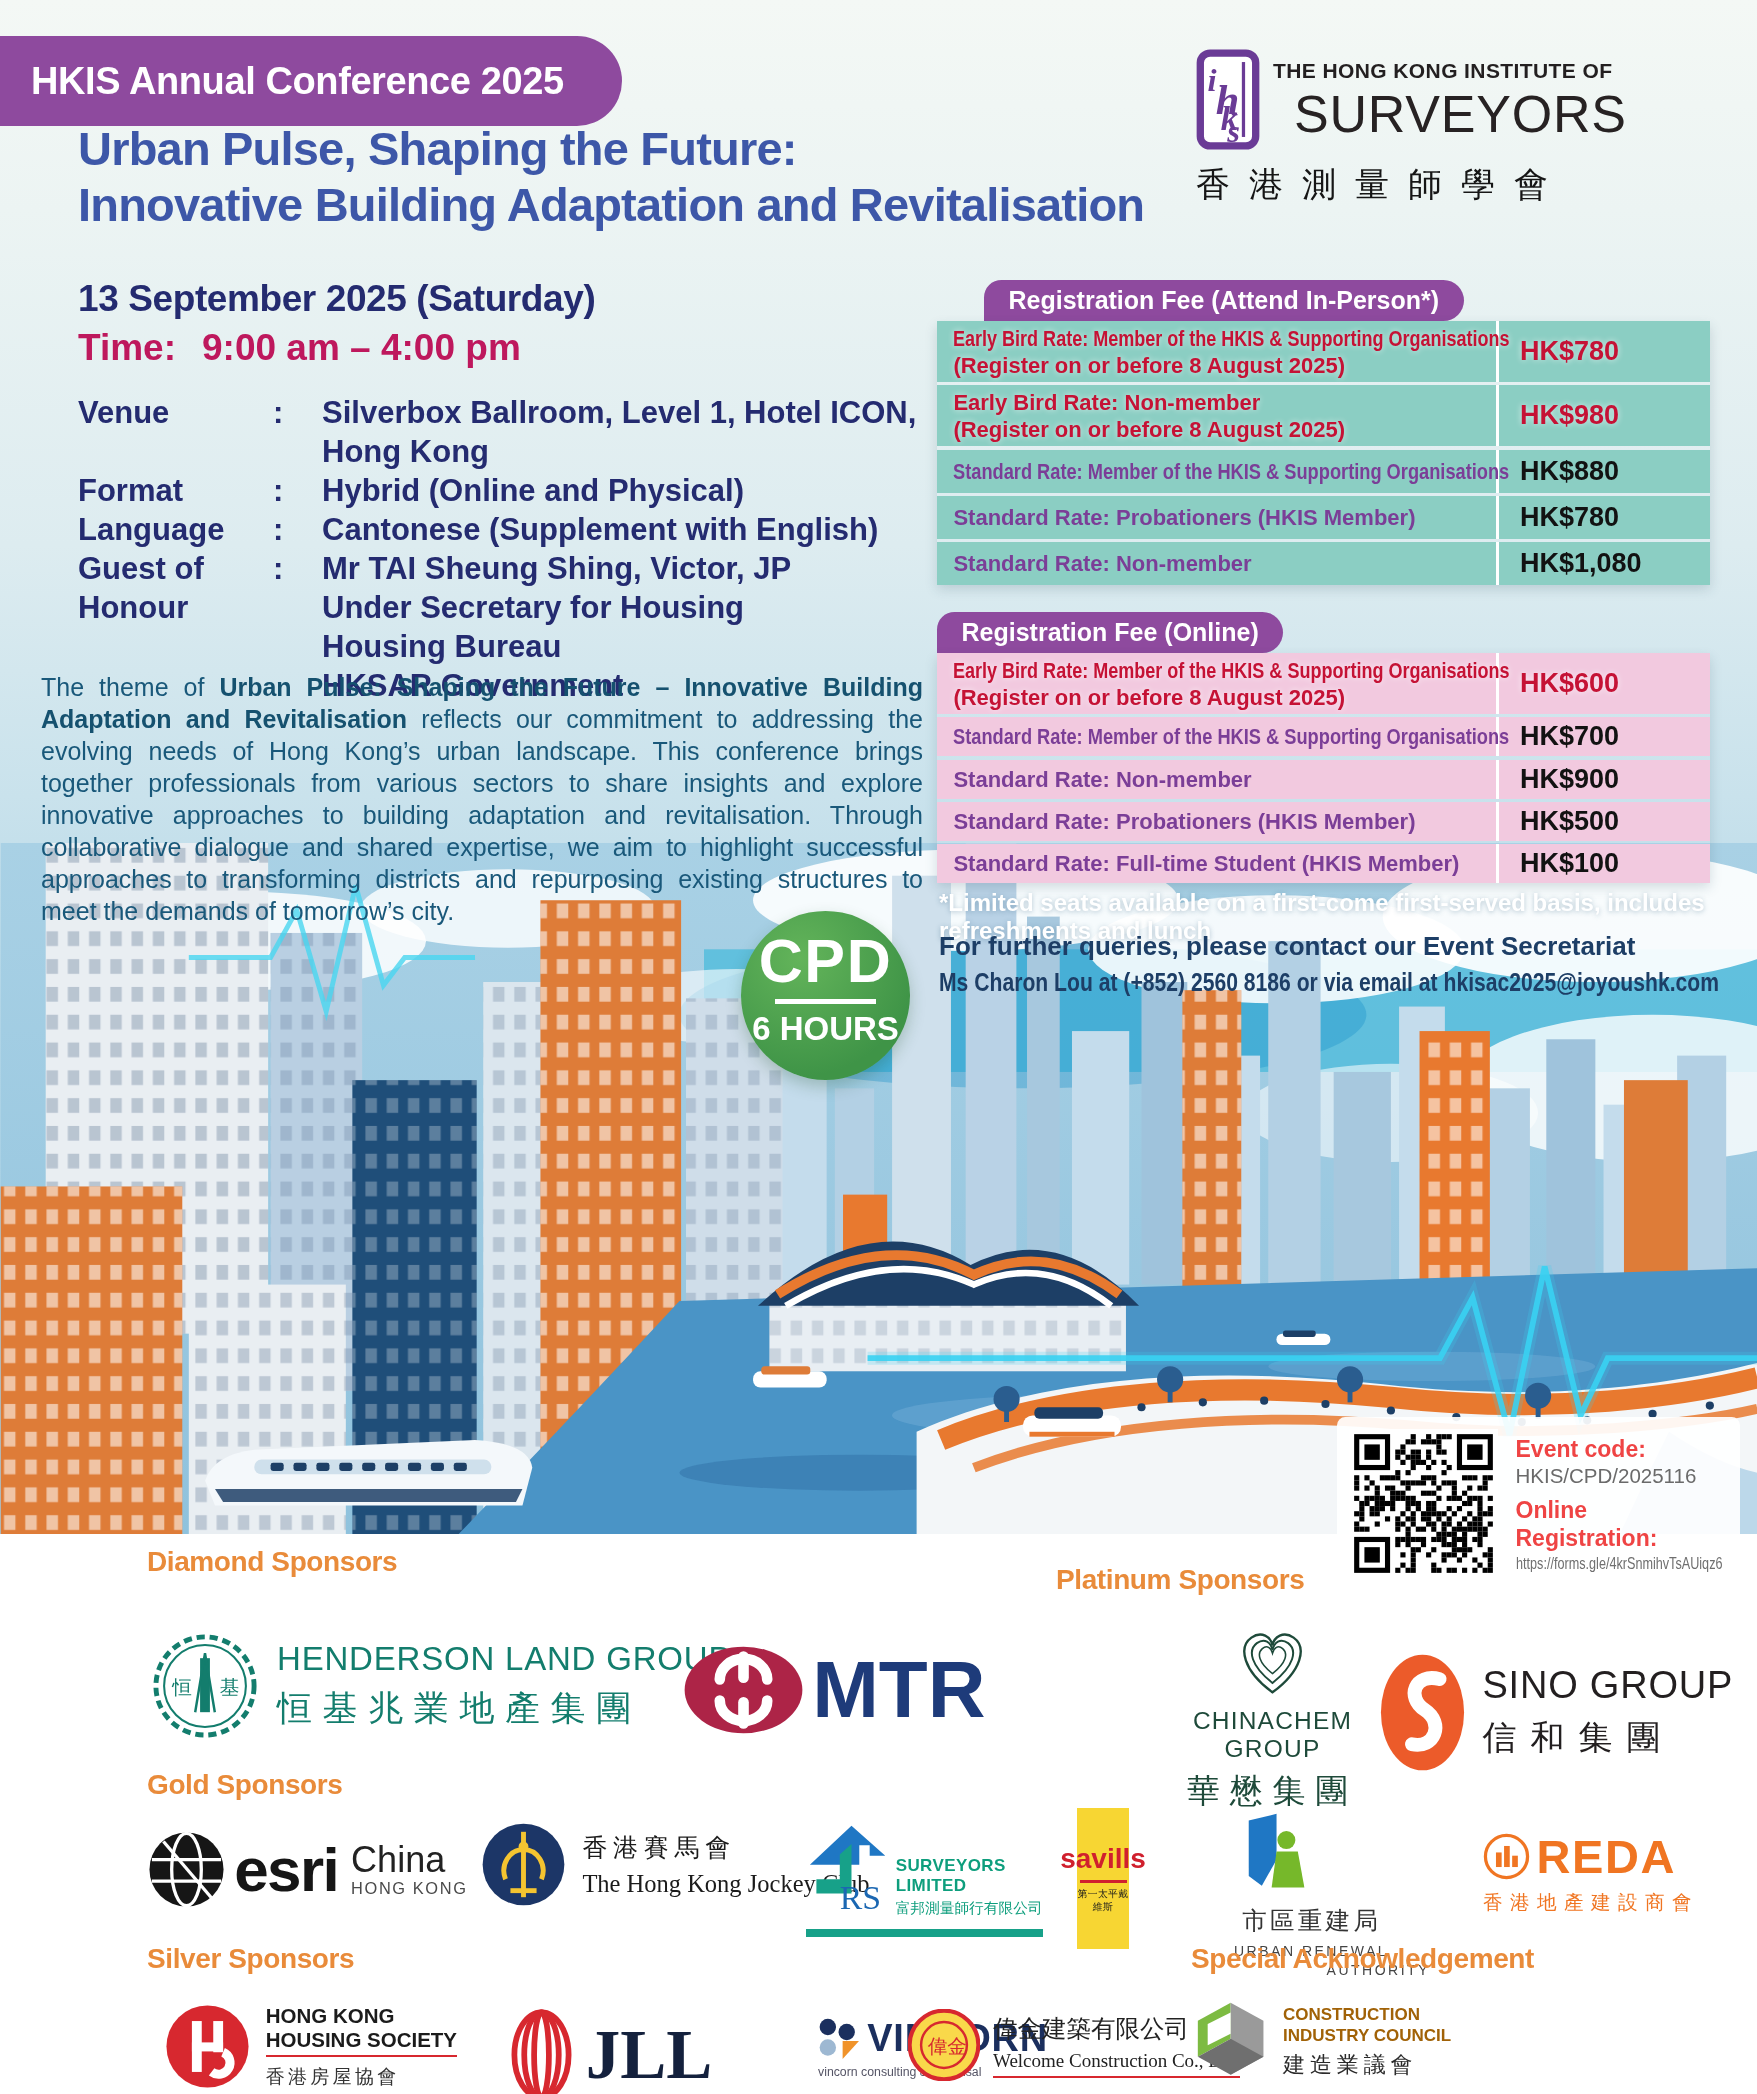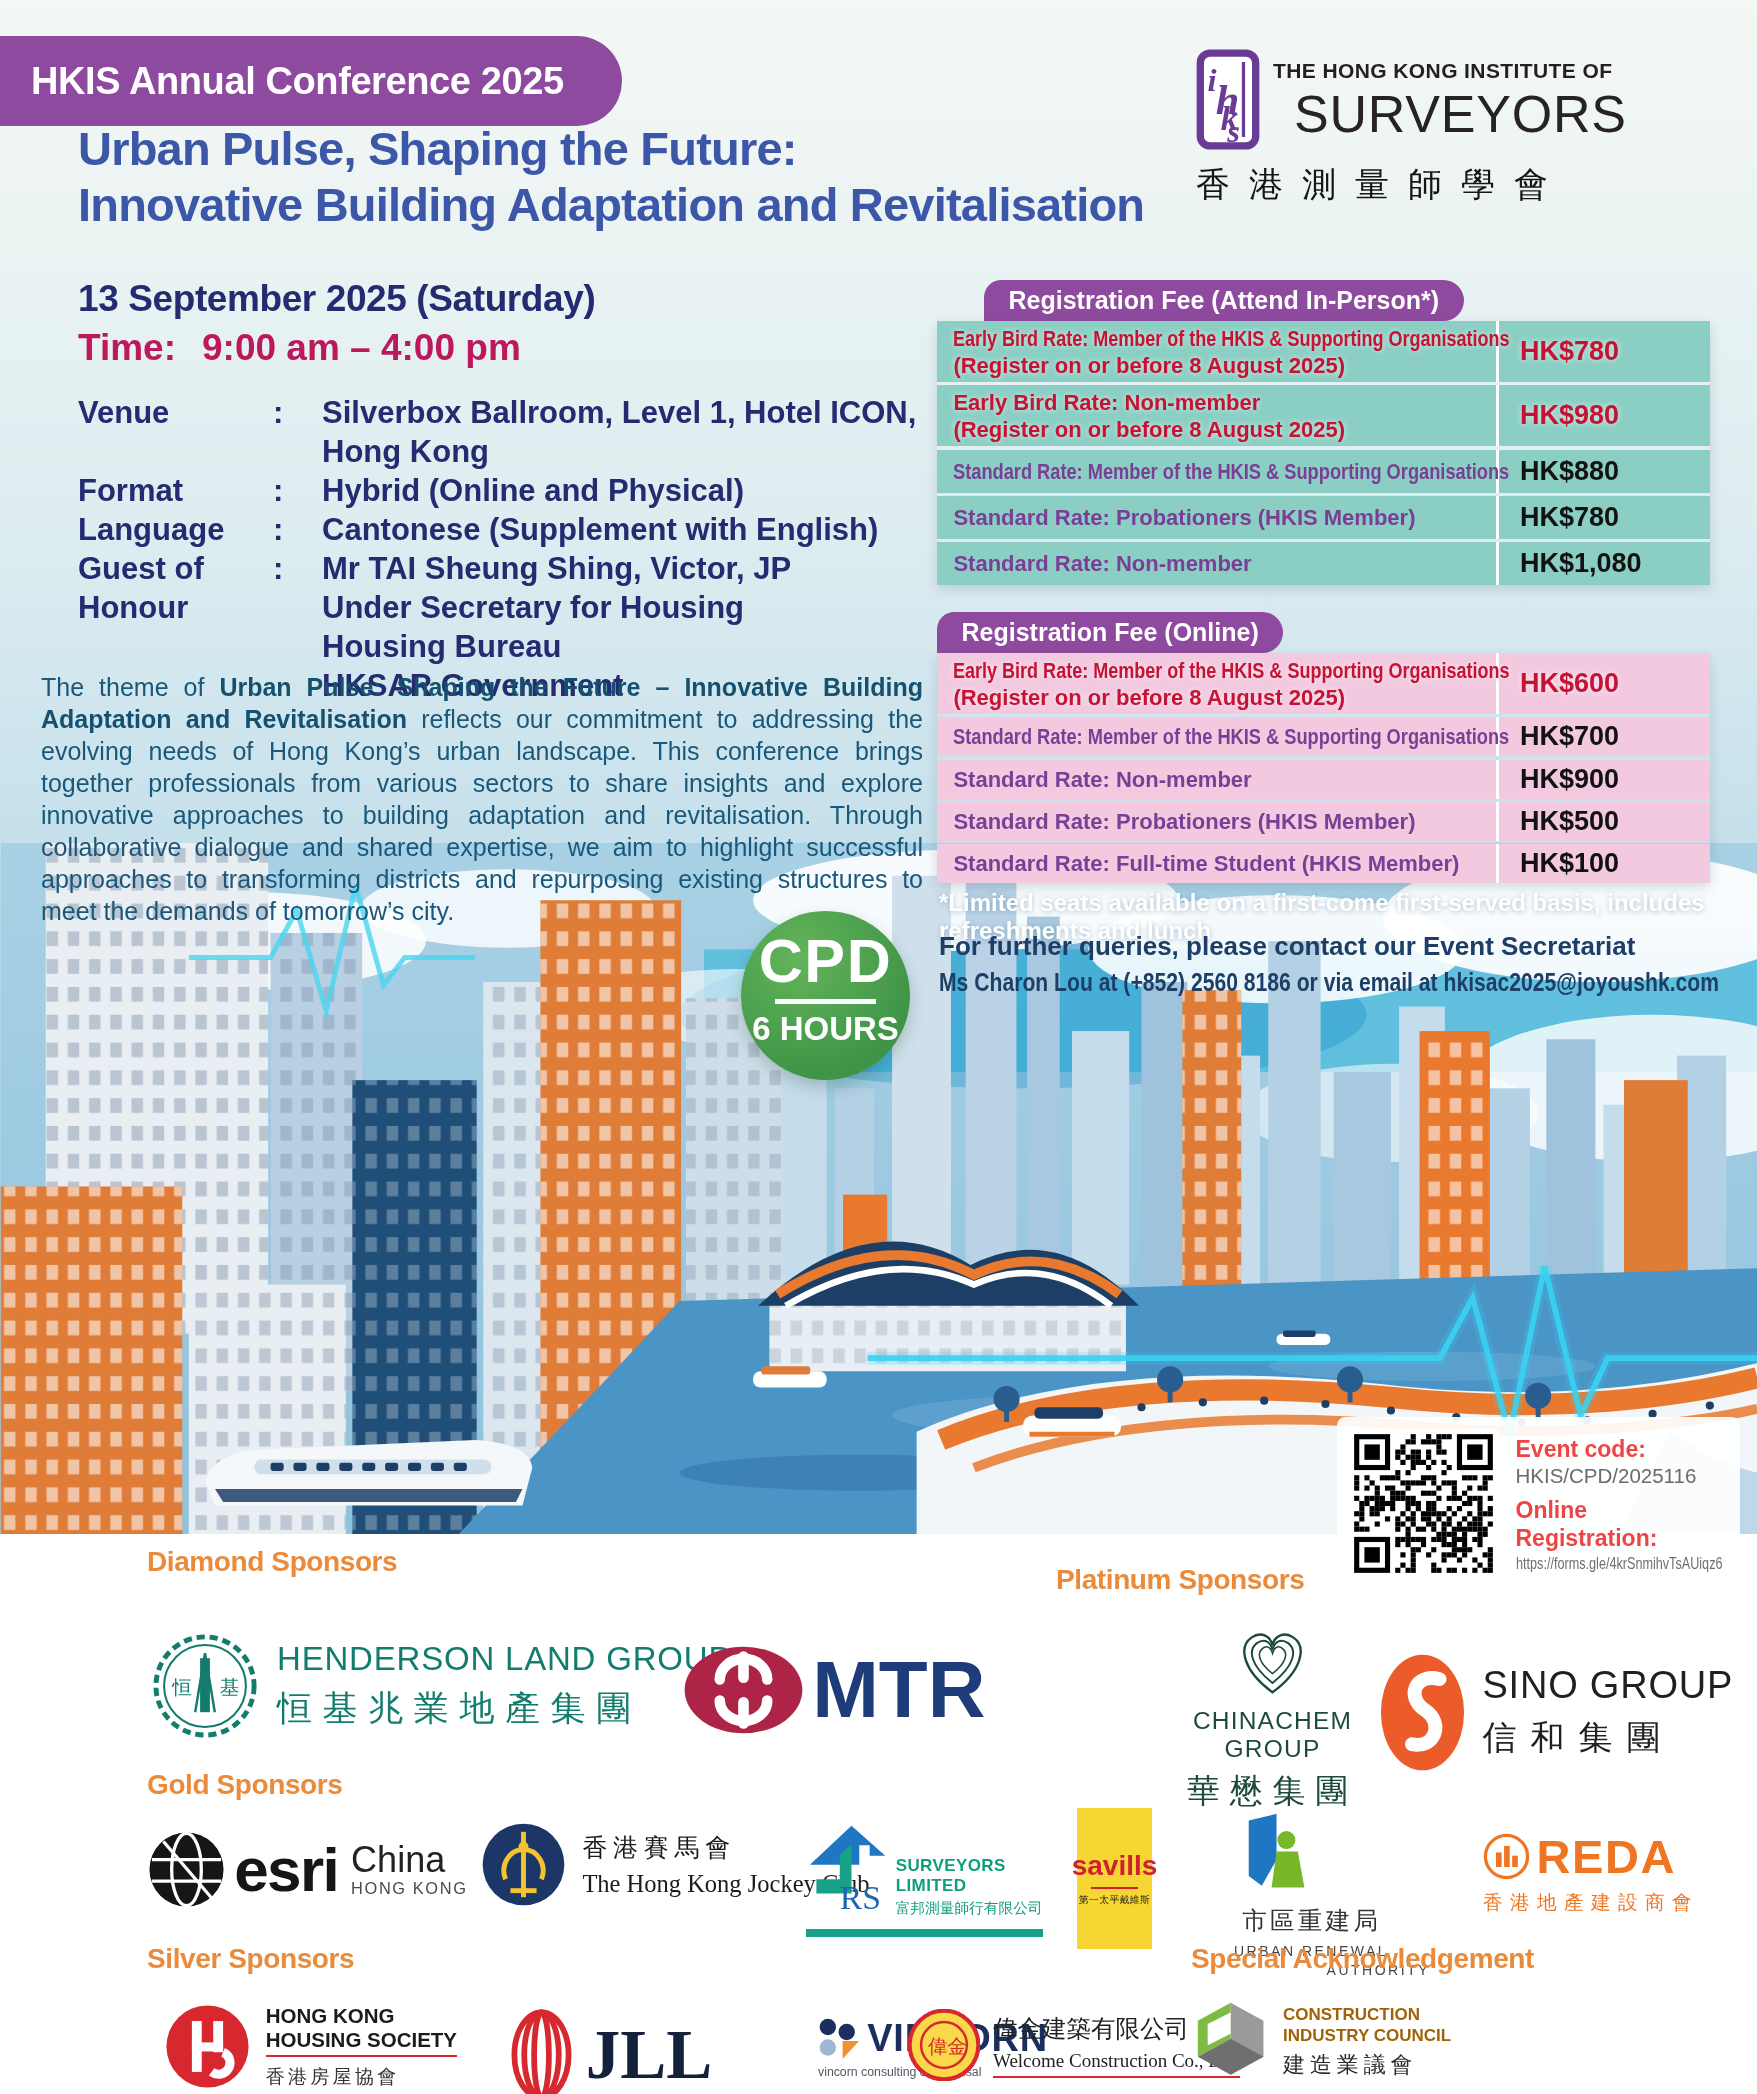--- a/index.html
+++ b/index.html
@@ -87,21 +87,21 @@
   .sino-t2{font-size:34px;color:#231f20;letter-spacing:14px;margin-top:8.2px;}
   .esri-word{font-size:62px;font-weight:bold;color:#161616;letter-spacing:-1.6px;margin-left:8.2px;}
   .esri-c1{font-size:36px;color:#222;line-height:38px;}
   .esri-c2{font-size:16.4px;color:#4a4a4a;letter-spacing:1.6px;}
   .hkjc-zh{font-size:25px;color:#1b1b1b;letter-spacing:5.7px;font-family:"Liberation Serif",serif;}
   .hkjc-en{font-size:24.5px;color:#1b1b1b;margin-top:6.5px;font-family:"Liberation Serif",serif;}
   .rsblk{width:237px;}
   .rs-en{font-size:17px;font-weight:bold;color:#0e9e7d;letter-spacing:0.4px;}
   .rs-zh{font-size:14.7px;color:#0e9e7d;margin-top:3.3px;}
   .rsbar{position:absolute;left:0;bottom:-9.8px;width:237px;height:7.4px;background:#17a189;}
-  .savills{width:75px;height:141px;background:#f7d633;flex-direction:column;justify-content:center;text-align:center;}
+  .savills{width:52px;height:141px;background:#f7d633;flex-direction:column;justify-content:center;text-align:center;}
   .sav-t{font-size:28px;font-weight:bold;color:#d0202e;}
   .sav-line{width:47px;height:2.5px;background:#d0202e;margin:4.9px auto;}
   .sav-zh{font-size:9.8px;color:#1b1b1b;letter-spacing:0.4px;}
   .ura{align-items:flex-start;}
   .ura-zh{font-size:24.5px;color:#333;letter-spacing:3.3px;margin:13px 0 0 8.2px;}
   .ura-en{font-size:14px;color:#444;letter-spacing:2.5px;line-height:19.6px;}
   .reda-word{font-size:47px;font-weight:bold;color:#f07522;letter-spacing:1.6px;margin-left:6.5px;}
   .reda-zh{font-size:19.6px;color:#f07522;letter-spacing:7.4px;margin-top:4.9px;}
   .hkhs-t{font-size:20.5px;font-weight:bold;color:#1b1b1b;line-height:24.5px;}
   .hkhs-u{border-bottom:2.5px solid #d7282f;padding-bottom:2.5px;display:inline-block;}

